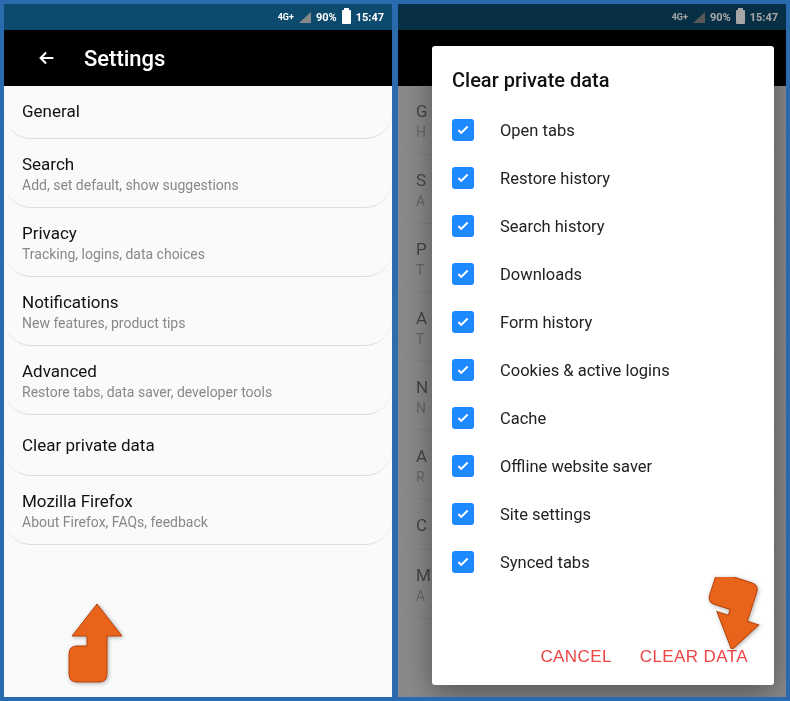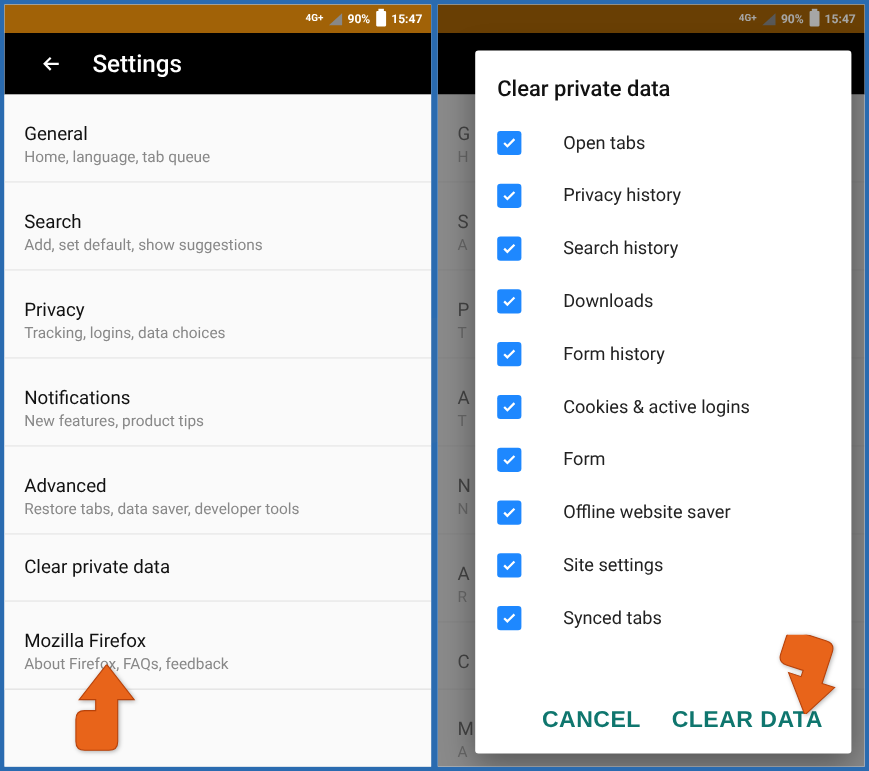--- a/index.html
+++ b/index.html
@@ -19,21 +19,21 @@
   }
   .phone {
     flex: 1;
     background: #f0f0f0;
     display: flex;
     flex-direction: column;
     position: relative;
     overflow: hidden;
   }
   .status-bar {
-    background: #a16207;
+    background: #0c4a6e;
     color: #fff;
     height: 26px;
     display: flex;
     align-items: center;
     justify-content: flex-end;
     padding: 4px 8px;
     font-size: 12px;
     gap: 6px;
   }
   .status-icons {
@@ -56,23 +56,24 @@
     font-size: 22px;
     font-weight: 500;
   }
   .back-icon svg { display: block; }
   .settings-list {
     background: #fafafa;
     flex: 1;
     overflow-y: auto;
   }
   .settings-item {
-    padding: 26px 18px 14px;
+    padding: 15px 18px 14px;
     border-bottom: 1px solid #ddd;
     background: #fafafa;
+    border-radius: 27px;
   }
   .settings-item .title {
     font-size: 17px;
     color: #111;
     margin-bottom: 3px;
   }
   .settings-item .subtitle {
     font-size: 14px;
     color: #888;
   }
@@ -111,21 +112,21 @@
     margin-bottom: 14px;
   }
   .checklist {
     flex: 1;
     display: flex;
     flex-direction: column;
   }
   .check-row {
     display: flex;
     align-items: center;
-    gap: 38px;
+    gap: 26px;
     padding: 13px 0;
   }
   .checkbox {
     width: 22px;
     height: 22px;
     background: #1e88ff;
     border-radius: 3px;
     display: flex;
     align-items: center;
     justify-content: center;
@@ -136,23 +137,23 @@
     font-size: 16.5px;
     color: #222;
   }
   .dialog-actions {
     display: flex;
     justify-content: flex-end;
     gap: 28px;
     padding: 10px 6px 8px 0;
   }
   .dialog-btn {
-    color: #0f766e;
-    font-size: 21px;
-    font-weight: 700;
+    color: #ef4444;
+    font-size: 17px;
+    font-weight: 400;
     letter-spacing: 0.4px;
     background: none;
     border: none;
     cursor: pointer;
   }
   
   
   .arrow {
     position: absolute;
     pointer-events: none;
@@ -216,21 +217,20 @@
       <span class="back-icon">
         <svg width="22" height="22" viewBox="0 0 24 24" fill="none" stroke="#fff" stroke-width="2.2">
             <path d="M19 12H5M11 18l-6-6 6-6"></path>
           </svg>
       </span>
       <span class="header-title">Settings</span>
     </div>
     <div class="settings-list">
       <div class="settings-item">
         <div class="title">General</div>
-        <div class="subtitle">Home, language, tab queue</div>
       </div>
       <div class="settings-item">
         <div class="title">Search</div>
         <div class="subtitle">Add, set default, show suggestions</div>
       </div>
       <div class="settings-item">
         <div class="title">Privacy</div>
         <div class="subtitle">Tracking, logins, data choices</div>
       </div>
       <div class="settings-item">
@@ -321,21 +321,21 @@
               </svg>
             </div>
           <span class="check-label">Open tabs</span>
         </div>
         <div class="check-row">
           <div class="checkbox">
               <svg width="14" height="14" viewBox="0 0 24 24" fill="none" stroke="#fff" stroke-width="3.5">
                 <polyline points="4 12 9 17 20 6"></polyline>
               </svg>
             </div>
-          <span class="check-label">Privacy history</span>
+          <span class="check-label">Restore history</span>
         </div>
         <div class="check-row">
           <div class="checkbox">
               <svg width="14" height="14" viewBox="0 0 24 24" fill="none" stroke="#fff" stroke-width="3.5">
                 <polyline points="4 12 9 17 20 6"></polyline>
               </svg>
             </div>
           <span class="check-label">Search history</span>
         </div>
         <div class="check-row">
@@ -361,21 +361,21 @@
               </svg>
             </div>
           <span class="check-label">Cookies &amp; active logins</span>
         </div>
         <div class="check-row">
           <div class="checkbox">
               <svg width="14" height="14" viewBox="0 0 24 24" fill="none" stroke="#fff" stroke-width="3.5">
                 <polyline points="4 12 9 17 20 6"></polyline>
               </svg>
             </div>
-          <span class="check-label">Form</span>
+          <span class="check-label">Cache</span>
         </div>
         <div class="check-row">
           <div class="checkbox">
               <svg width="14" height="14" viewBox="0 0 24 24" fill="none" stroke="#fff" stroke-width="3.5">
                 <polyline points="4 12 9 17 20 6"></polyline>
               </svg>
             </div>
           <span class="check-label">Offline website saver</span>
         </div>
         <div class="check-row">

